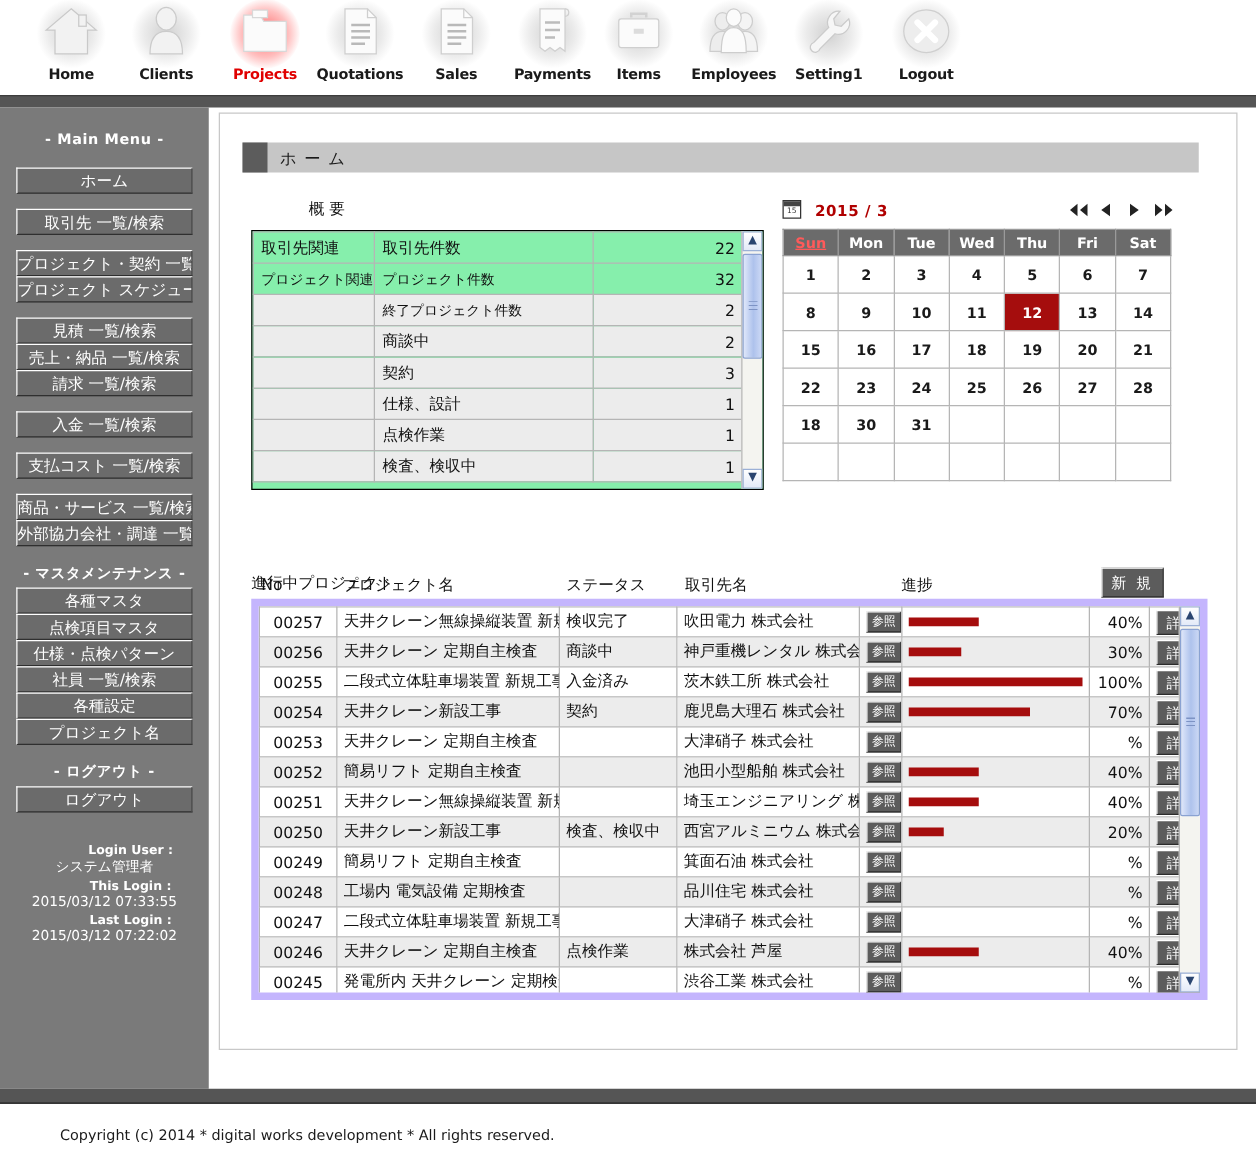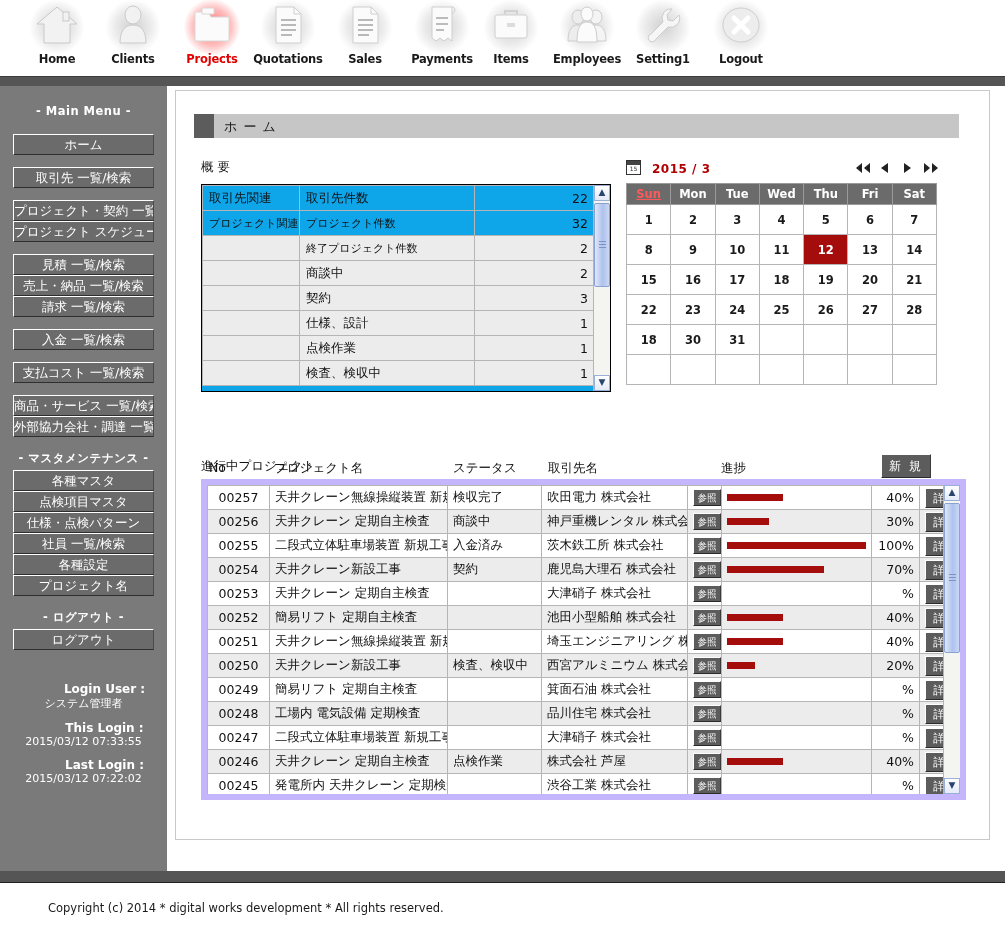--- a/index.html
+++ b/index.html
@@ -60,48 +60,48 @@
     background: #6b6b6b;
     border: 1px solid #ffffff;
     border-right-color: #4a4a4a; border-bottom-color: #2f2f2f;
     color: #ffffff; font-size: 12.5px; text-align: center;
     cursor: pointer; white-space: nowrap; overflow: hidden;
     font-family: "DejaVu Sans", "Liberation Sans", sans-serif;
   }
   .gap12 { height: 12px; }
   .gap14 { height: 14px; }
   .login-info { text-align: center; color: #ffffff; }
-  .login-info .lbl { font-size: 12px; font-weight: bold; margin-top: 10px; padding-left: 42px; }
+  .login-info .lbl { font-size: 10px; font-weight: bold; margin-top: 3px; padding-left: 42px; }
   .login-info .val { font-size: 11px; }
 
   
   #content {
     position: absolute; left: 175px; top: 90px; width: 815px; height: 750px;
     background: #ffffff; border: 1px solid #c8c8c8;
   }
   #pagetitle {
     position: absolute; left: 18px; top: 23px; width: 765px; height: 24px;
     background: #c6c6c6;
   }
   #pagetitle .tab {
     position: absolute; left: 0; top: 0; width: 20px; height: 24px; background: #5c5c5c;
   }
   #pagetitle .ttl {
     position: absolute; left: 30px; top: 4px;
     font-size: 13px; color: #1a1a1a; letter-spacing: 1px;
   }
 
   .sect-label {
-    position: absolute; font-size: 12.5px; color: #111;
+    position: absolute; font-size: 12.5px; color: #111; margin-left: 46px;
   }
 
   
   #summary-wrap {
     position: absolute; left: 25px; top: 93px; width: 410px; height: 208px;
-    border: 1px solid #000000; background: #0ea5e9; overflow: hidden;
+    border: 1px solid #000000; background: #86efac; overflow: hidden;
   }
   table.summary { border-collapse: collapse; width: 392px; table-layout: fixed; }
   table.summary td {
     border: 1px solid #b5b5b5; height: 25px; font-size: 12.5px; color: #111;
     padding: 0 6px; white-space: nowrap; overflow: hidden;
   }
   table.summary td.c1 { width: 97px; }
   table.summary td.c2 { width: 175px; }
   table.summary td.c3 { width: 120px; text-align: right; }
   table.summary tr.alt td { background: #ececec; }

